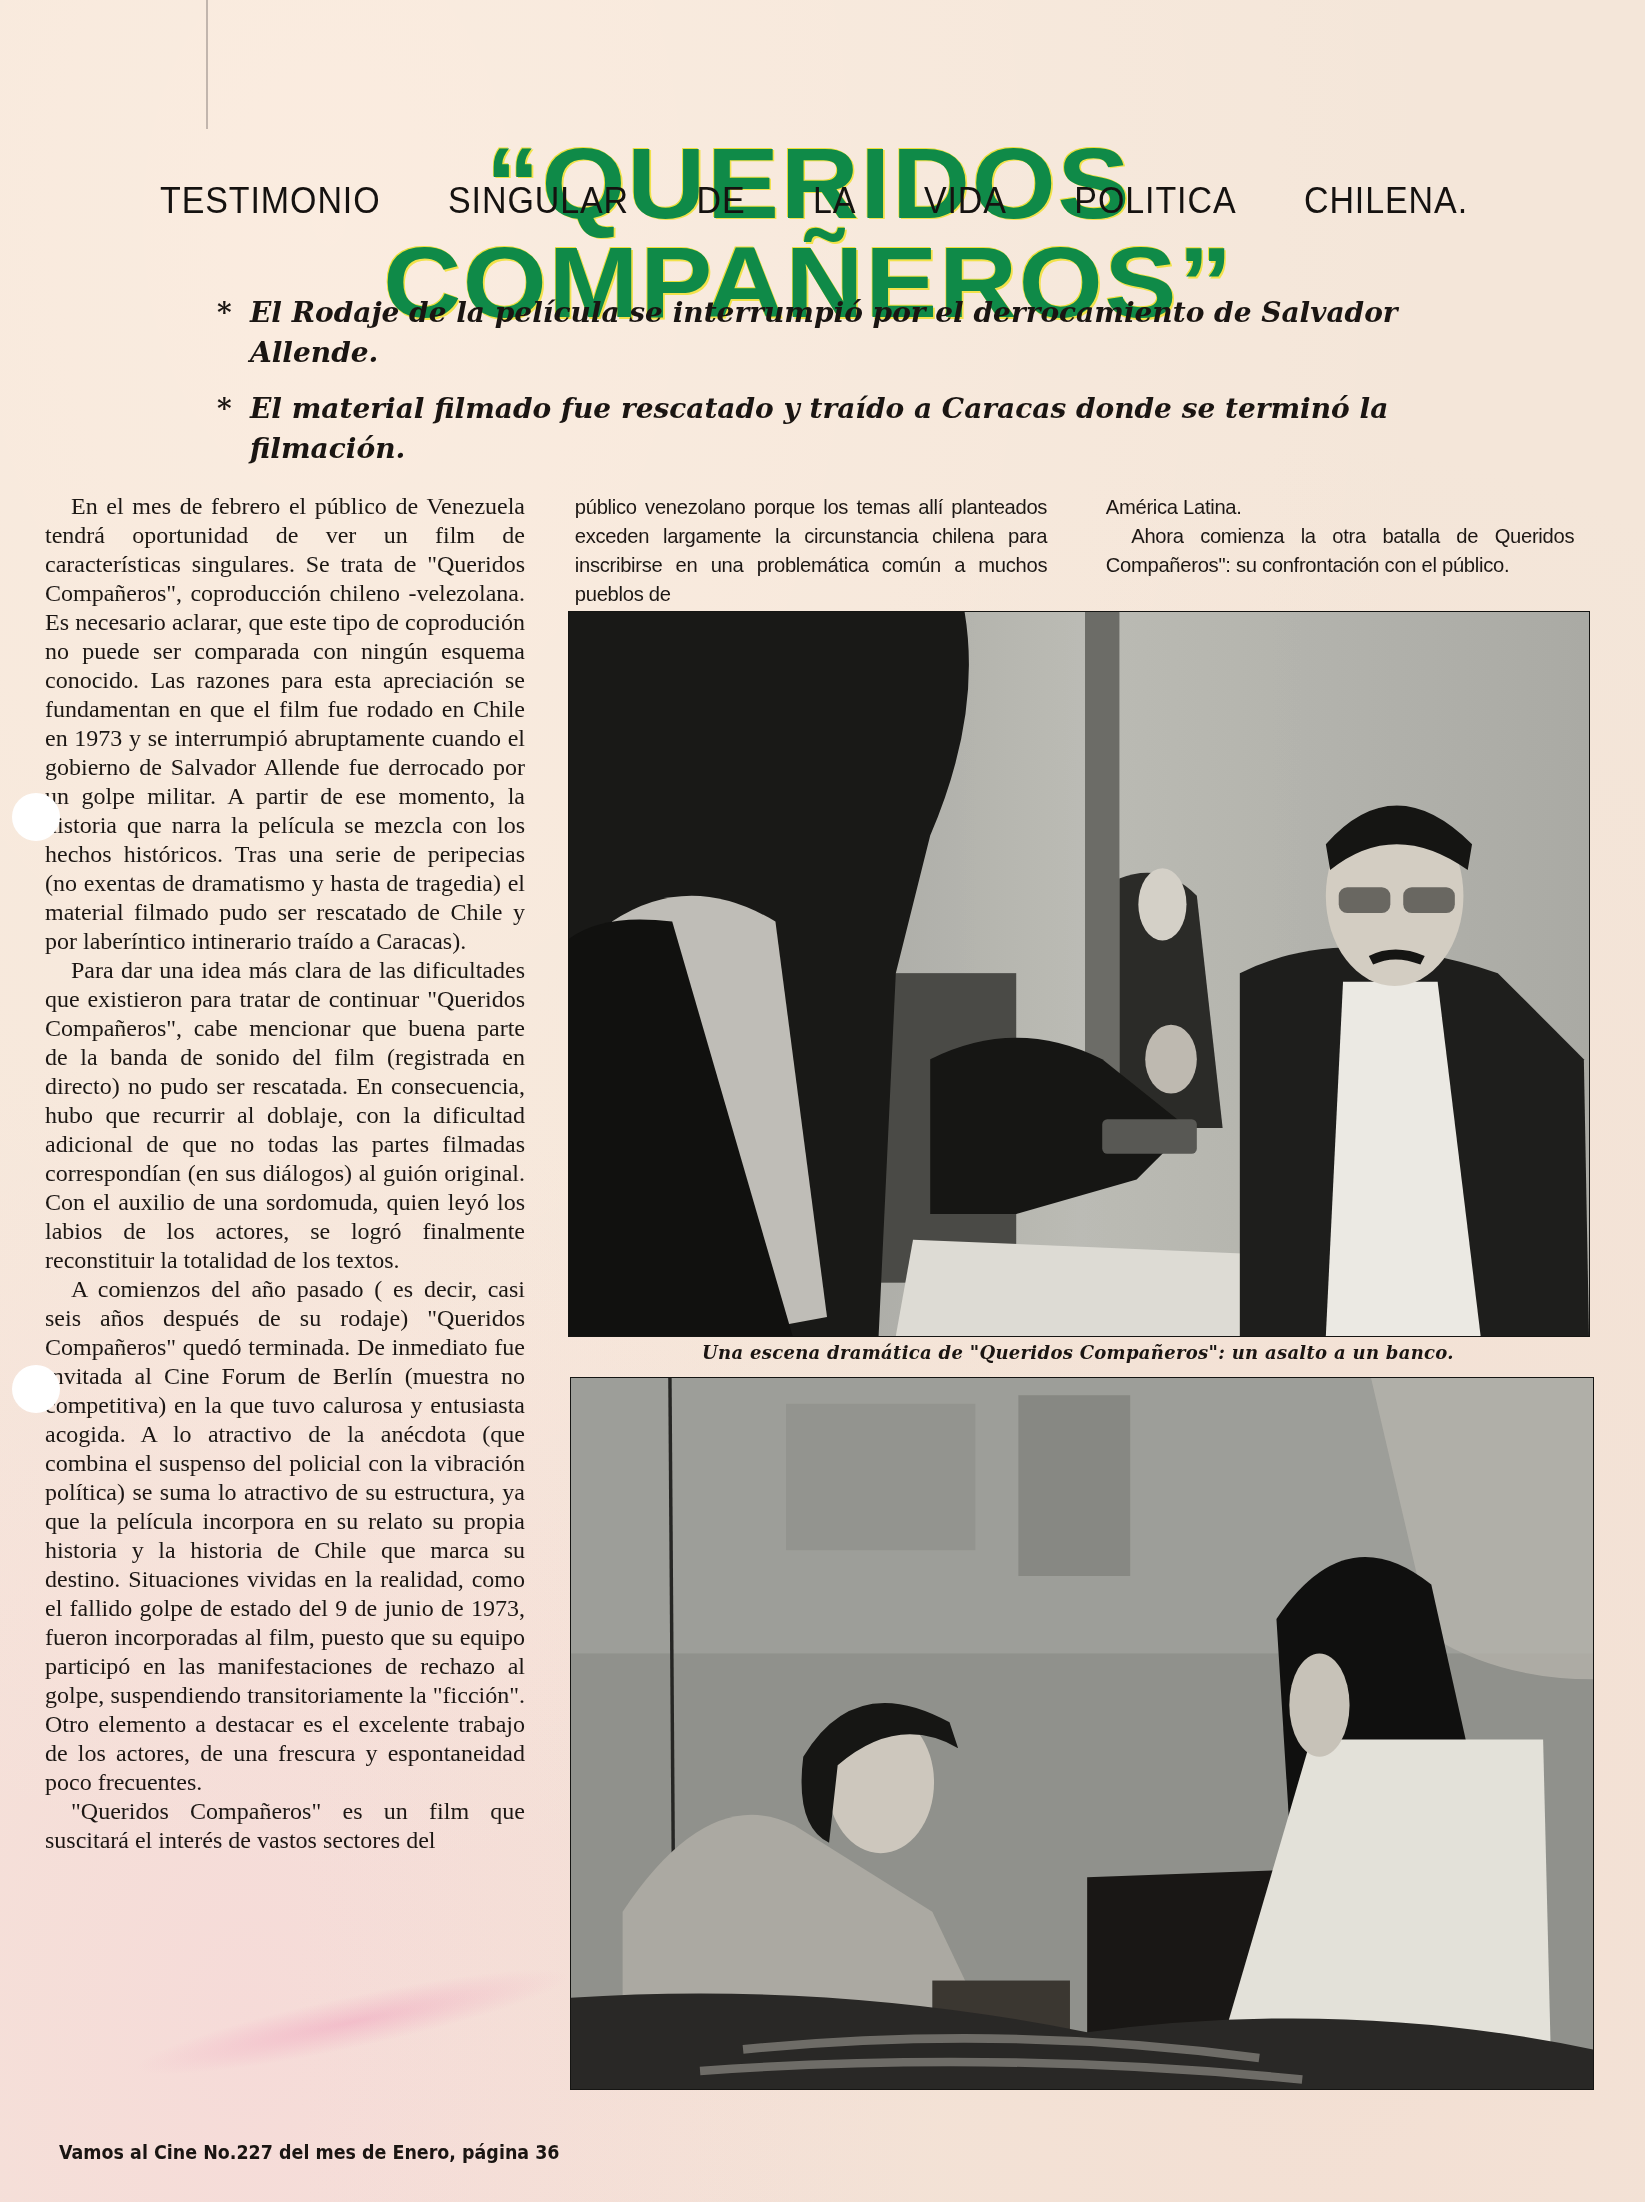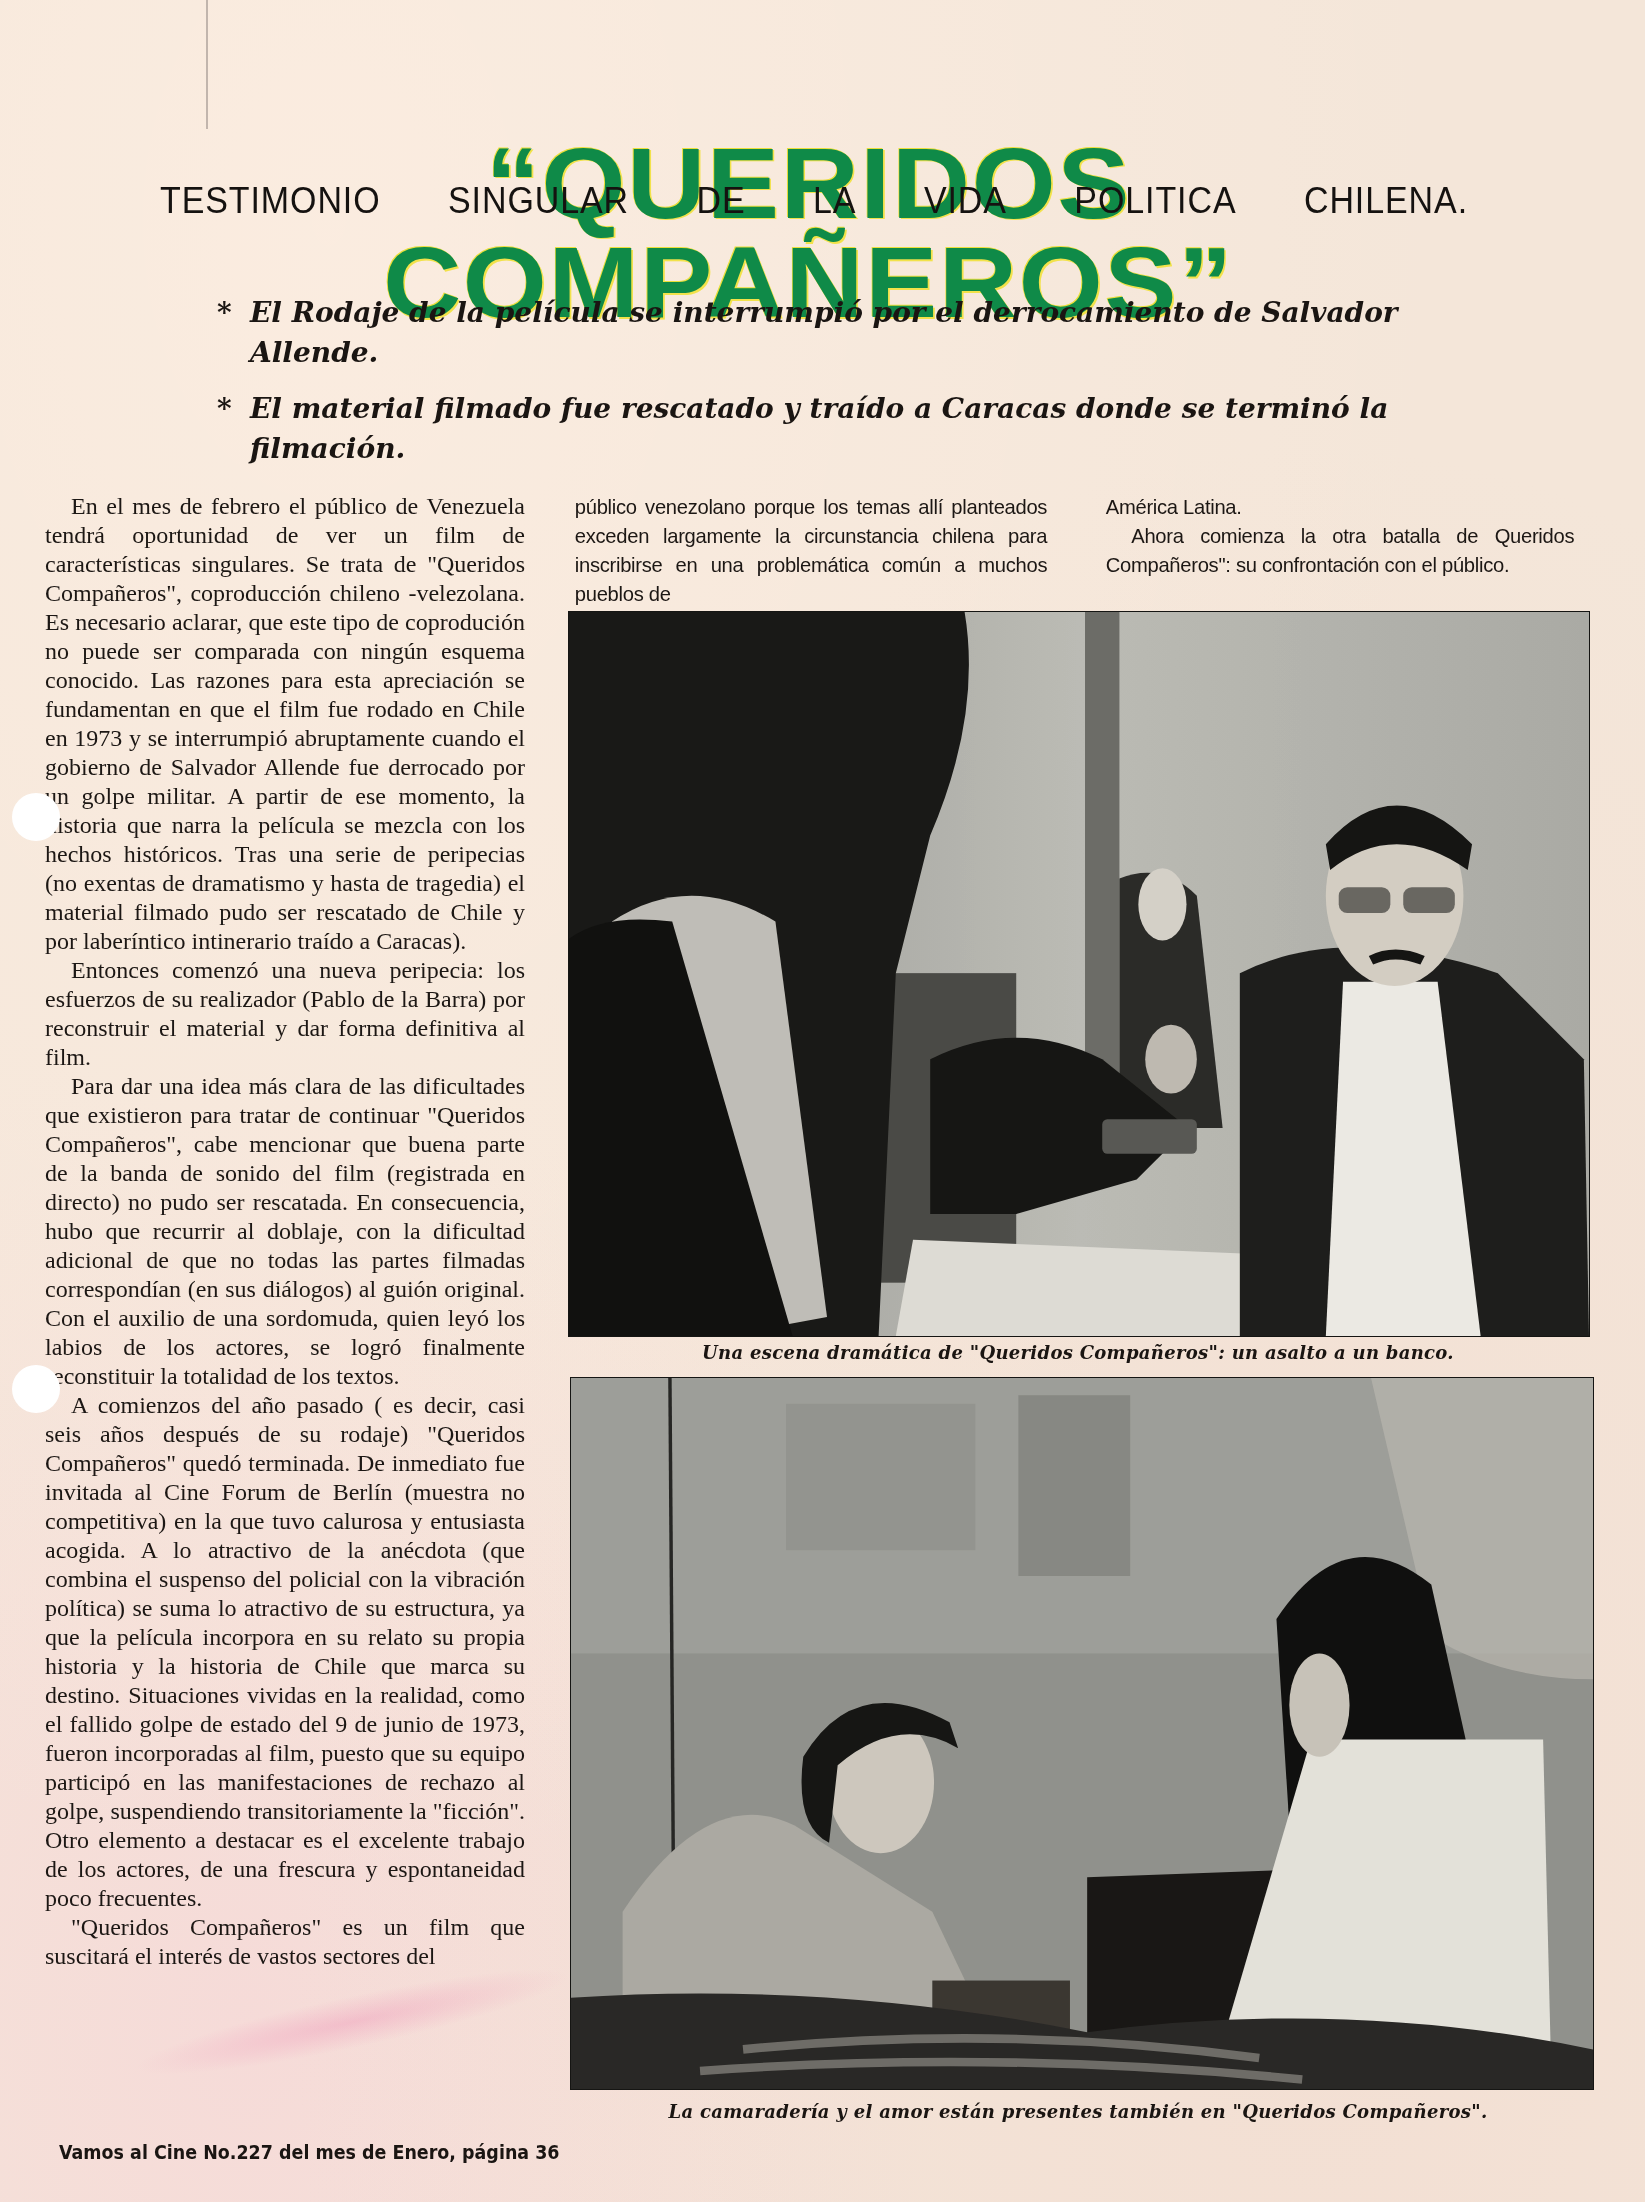--- a/index.html
+++ b/index.html
@@ -105,21 +105,20 @@
       <span>El Rodaje de la película se interrumpió por el derrocamiento de Salvador Allende.</span>
     </div>
     <div class="bullet">
       <span class="bullet-mark">*</span>
       <span>El material filmado fue rescatado y traído a Caracas donde se terminó la filmación.</span>
     </div>
   </div>
 
   <div class="col col-1">
     <p class="indent">En el mes de febrero el público de Venezuela tendrá oportunidad de ver un film de características singulares. Se trata de "Queridos Compañeros", coproducción chileno -velezolana. Es necesario aclarar, que este tipo de coprodución no puede ser comparada con ningún esquema conocido. Las razones para esta apreciación se fundamentan en que el film fue rodado en Chile en 1973 y se interrumpió abruptamente cuando el gobierno de Salvador Allende fue derrocado por un golpe militar. A partir de ese momento, la historia que narra la película se mezcla con los hechos históricos. Tras una serie de peripecias (no exentas de dramatismo y hasta de tragedia) el material filmado pudo ser rescatado de Chile y por laberíntico intinerario traído a Caracas).</p>
-    <p class="indent">Entonces comenzó una nueva peripecia: los esfuerzos de su realizador (Pablo de la Barra) por reconstruir el material y dar forma definitiva al film.</p>
     <p class="indent">Para dar una idea más clara de las dificultades que existieron para tratar de continuar "Queridos Compañeros", cabe mencionar que buena parte de la banda de sonido del film (registrada en directo) no pudo ser rescatada. En consecuencia, hubo que recurrir al doblaje, con la dificultad adicional de que no todas las partes filmadas correspondían (en sus diálogos) al guión original. Con el auxilio de una sordomuda, quien leyó los labios de los actores, se logró finalmente reconstituir la totalidad de los textos.</p>
     <p class="indent">A comienzos del año pasado ( es decir, casi seis años después de su rodaje) "Queridos Compañeros" quedó terminada. De inmediato fue invitada al Cine Forum de Berlín (muestra no competitiva) en la que tuvo calurosa y entusiasta acogida. A lo atractivo de la anécdota (que combina el suspenso del policial con la vibración política) se suma lo atractivo de su estructura, ya que la película incorpora en su relato su propia historia y la historia de Chile que marca su destino. Situaciones vividas en la realidad, como el fallido golpe de estado del 9 de junio de 1973, fueron incorporadas al film, puesto que su equipo participó en las manifestaciones de rechazo al golpe, suspendiendo transitoriamente la "ficción". Otro elemento a destacar es el excelente trabajo de los actores, de una frescura y espontaneidad poco frecuentes.</p>
     <p class="indent">"Queridos Compañeros" es un film que suscitará el interés de vastos sectores del</p>
   </div>
 
   <div class="col col-2 col-narrow">
     <p>público venezolano porque los temas allí planteados exceden largamente la circunstancia chilena para inscribirse en una problemática común a muchos pueblos de</p>
   </div>
 
   <div class="col col-3 col-narrow">
@@ -174,21 +173,20 @@
       <rect x="420" y="700" width="160" height="70" fill="#3e3a35"></rect>
       <path d="M600 580 L870 570 L880 760 L600 770 Z" fill="#1e1c1a"></path>
       <path d="M820 280 Q900 160 1000 240 L1080 600 L1040 620 L840 600 Z" fill="#151514"></path>
       <path d="M860 420 L1130 420 L1140 830 L740 830 Z" fill="#dedcd5"></path>
       <ellipse cx="870" cy="380" rx="35" ry="60" fill="#c4bfb5"></ellipse>
       <path d="M0 870 L0 720 Q300 700 600 760 Q900 720 1188 780 L1188 826 L0 826 Z" fill="#2d2c2a"></path>
       <path d="M200 780 Q500 750 800 790" stroke="#6f6d68" stroke-width="10" fill="none"></path>
       <path d="M150 805 Q500 780 850 815" stroke="#6f6d68" stroke-width="10" fill="none"></path>
     </svg>
   </div>
-  <div class="caption caption-2">La camaradería y el amor están presentes también en "Queridos Compañeros".</div>
 
   <div class="footer">Vamos al Cine No.227 del mes de Enero, página 36</div>
 
   <div class="punch-hole punch-1"></div>
   <div class="punch-hole punch-2"></div>
   <div class="ink-stain"></div>
 </div>
 
 
 </body></html>

